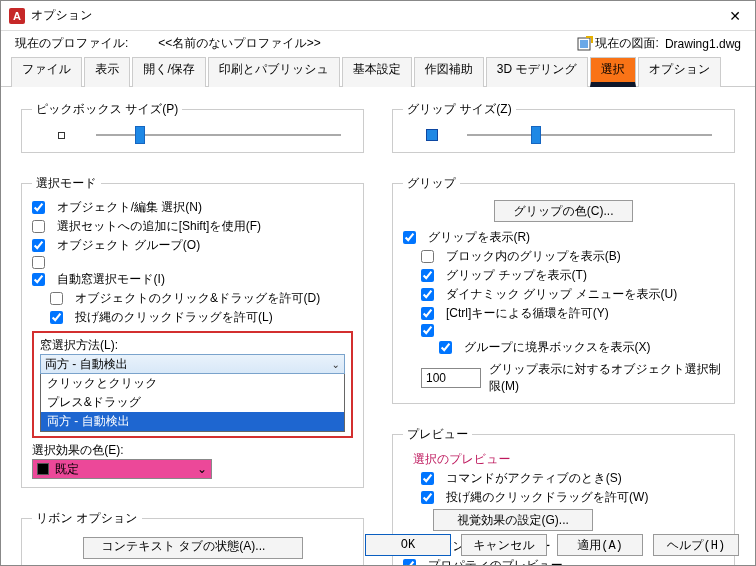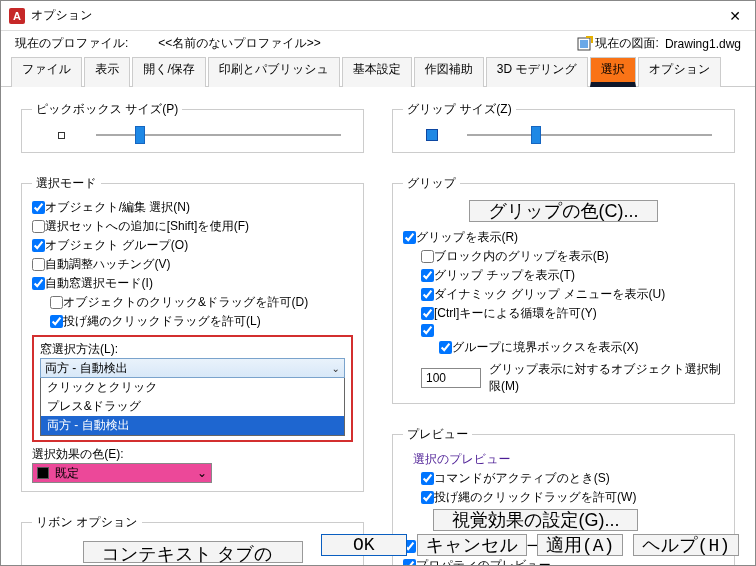--- a/index.html
+++ b/index.html
@@ -60,25 +60,25 @@
   .gripbox-square {
     width:12px;height:12px; background:#1e88e5; border:1px solid #0d47a1;
   }
   .slider-track {
     flex:1; height:2px; background:#aaa; position:relative; margin:6px 4px;
   }
   .slider-thumb {
     position:absolute; top:-8px; width:10px; height:18px; background:#1e88e5;
     border:1px solid #1565c0; transform:translateX(-50%);
   }
-  .chk { display:flex; align-items:center; gap:0; padding:1px 0;}
+  .chk { display:flex; align-items:center; gap:12px; padding:1px 0;}
   .chk input { margin:0; }
   .indent1 { padding-left:18px; }
   .indent2 { padding-left:36px; }
-  .section-label { padding:2px 0 1px 10px; color:#4c1d95; }
+  .section-label { padding:2px 0 1px 10px; color:#be185d; }
   .red-box {
     border:2px solid #d32f2f; padding:4px 6px 4px 6px; margin:4px 0 0 0;
   }
   .combo {
     width:100%; height:20px; border:1px solid #7aa3cc;
     background: linear-gradient(#e9f2fb,#d8e8f8);
     display:flex; align-items:center; padding:0 4px; position:relative;
     font-size:12px;
   }
   .combo .chev { margin-left:auto; font-size:10px; color:#333;}
@@ -89,21 +89,21 @@
   .dropdown li { padding:1px 6px; font-size:12px; }
   .dropdown li.sel { background:#1e66d0; color:#fff; }
   .color-combo {
     width:180px; height:20px; border:1px solid #888; background:#ec4899;
     display:flex; align-items:center; gap:6px; padding:0 4px;
   }
   .swatch { width:12px;height:12px; background:#000; border:1px solid #555;}
   .btn {
     display:inline-flex; align-items:center; justify-content:center;
     border:1px solid #999; background:#f4f4f4; height:22px; padding:0 18px;
-    font-size:18px; min-width:120px;
+    font-size:12px; min-width:120px;
   }
   .btn-wide { display:block; margin:4px auto; width:220px;}
   .row { display:flex; align-items:center; gap:8px; }
   .num-input {
     width:60px; height:20px; border:1px solid #888; padding:0 4px; font-size:12px;
     text-align:left;
   }
   .footer {
     position:absolute; bottom:0; left:0; right:0; height:40px;
     display:flex; justify-content:flex-end; align-items:center;
@@ -174,21 +174,20 @@
       <label class="chk">
           <input type="checkbox" style="">
           <span>選択セットへの追加に[Shift]を使用(F)</span>
         </label>
       <label class="chk">
           <input type="checkbox" checked="" style="">
           <span>オブジェクト グループ(O)</span>
         </label>
       <label class="chk">
           <input type="checkbox" style="">
-          <span>自動調整ハッチング(V)</span>
         </label>
       <label class="chk">
           <input type="checkbox" checked="" style="">
           <span>自動窓選択モード(I)</span>
         </label>
       <label class="chk indent1">
           <input type="checkbox" style="">
           <span>オブジェクトのクリック&amp;ドラッグを許可(D)</span>
         </label>
       <label class="chk indent1">

